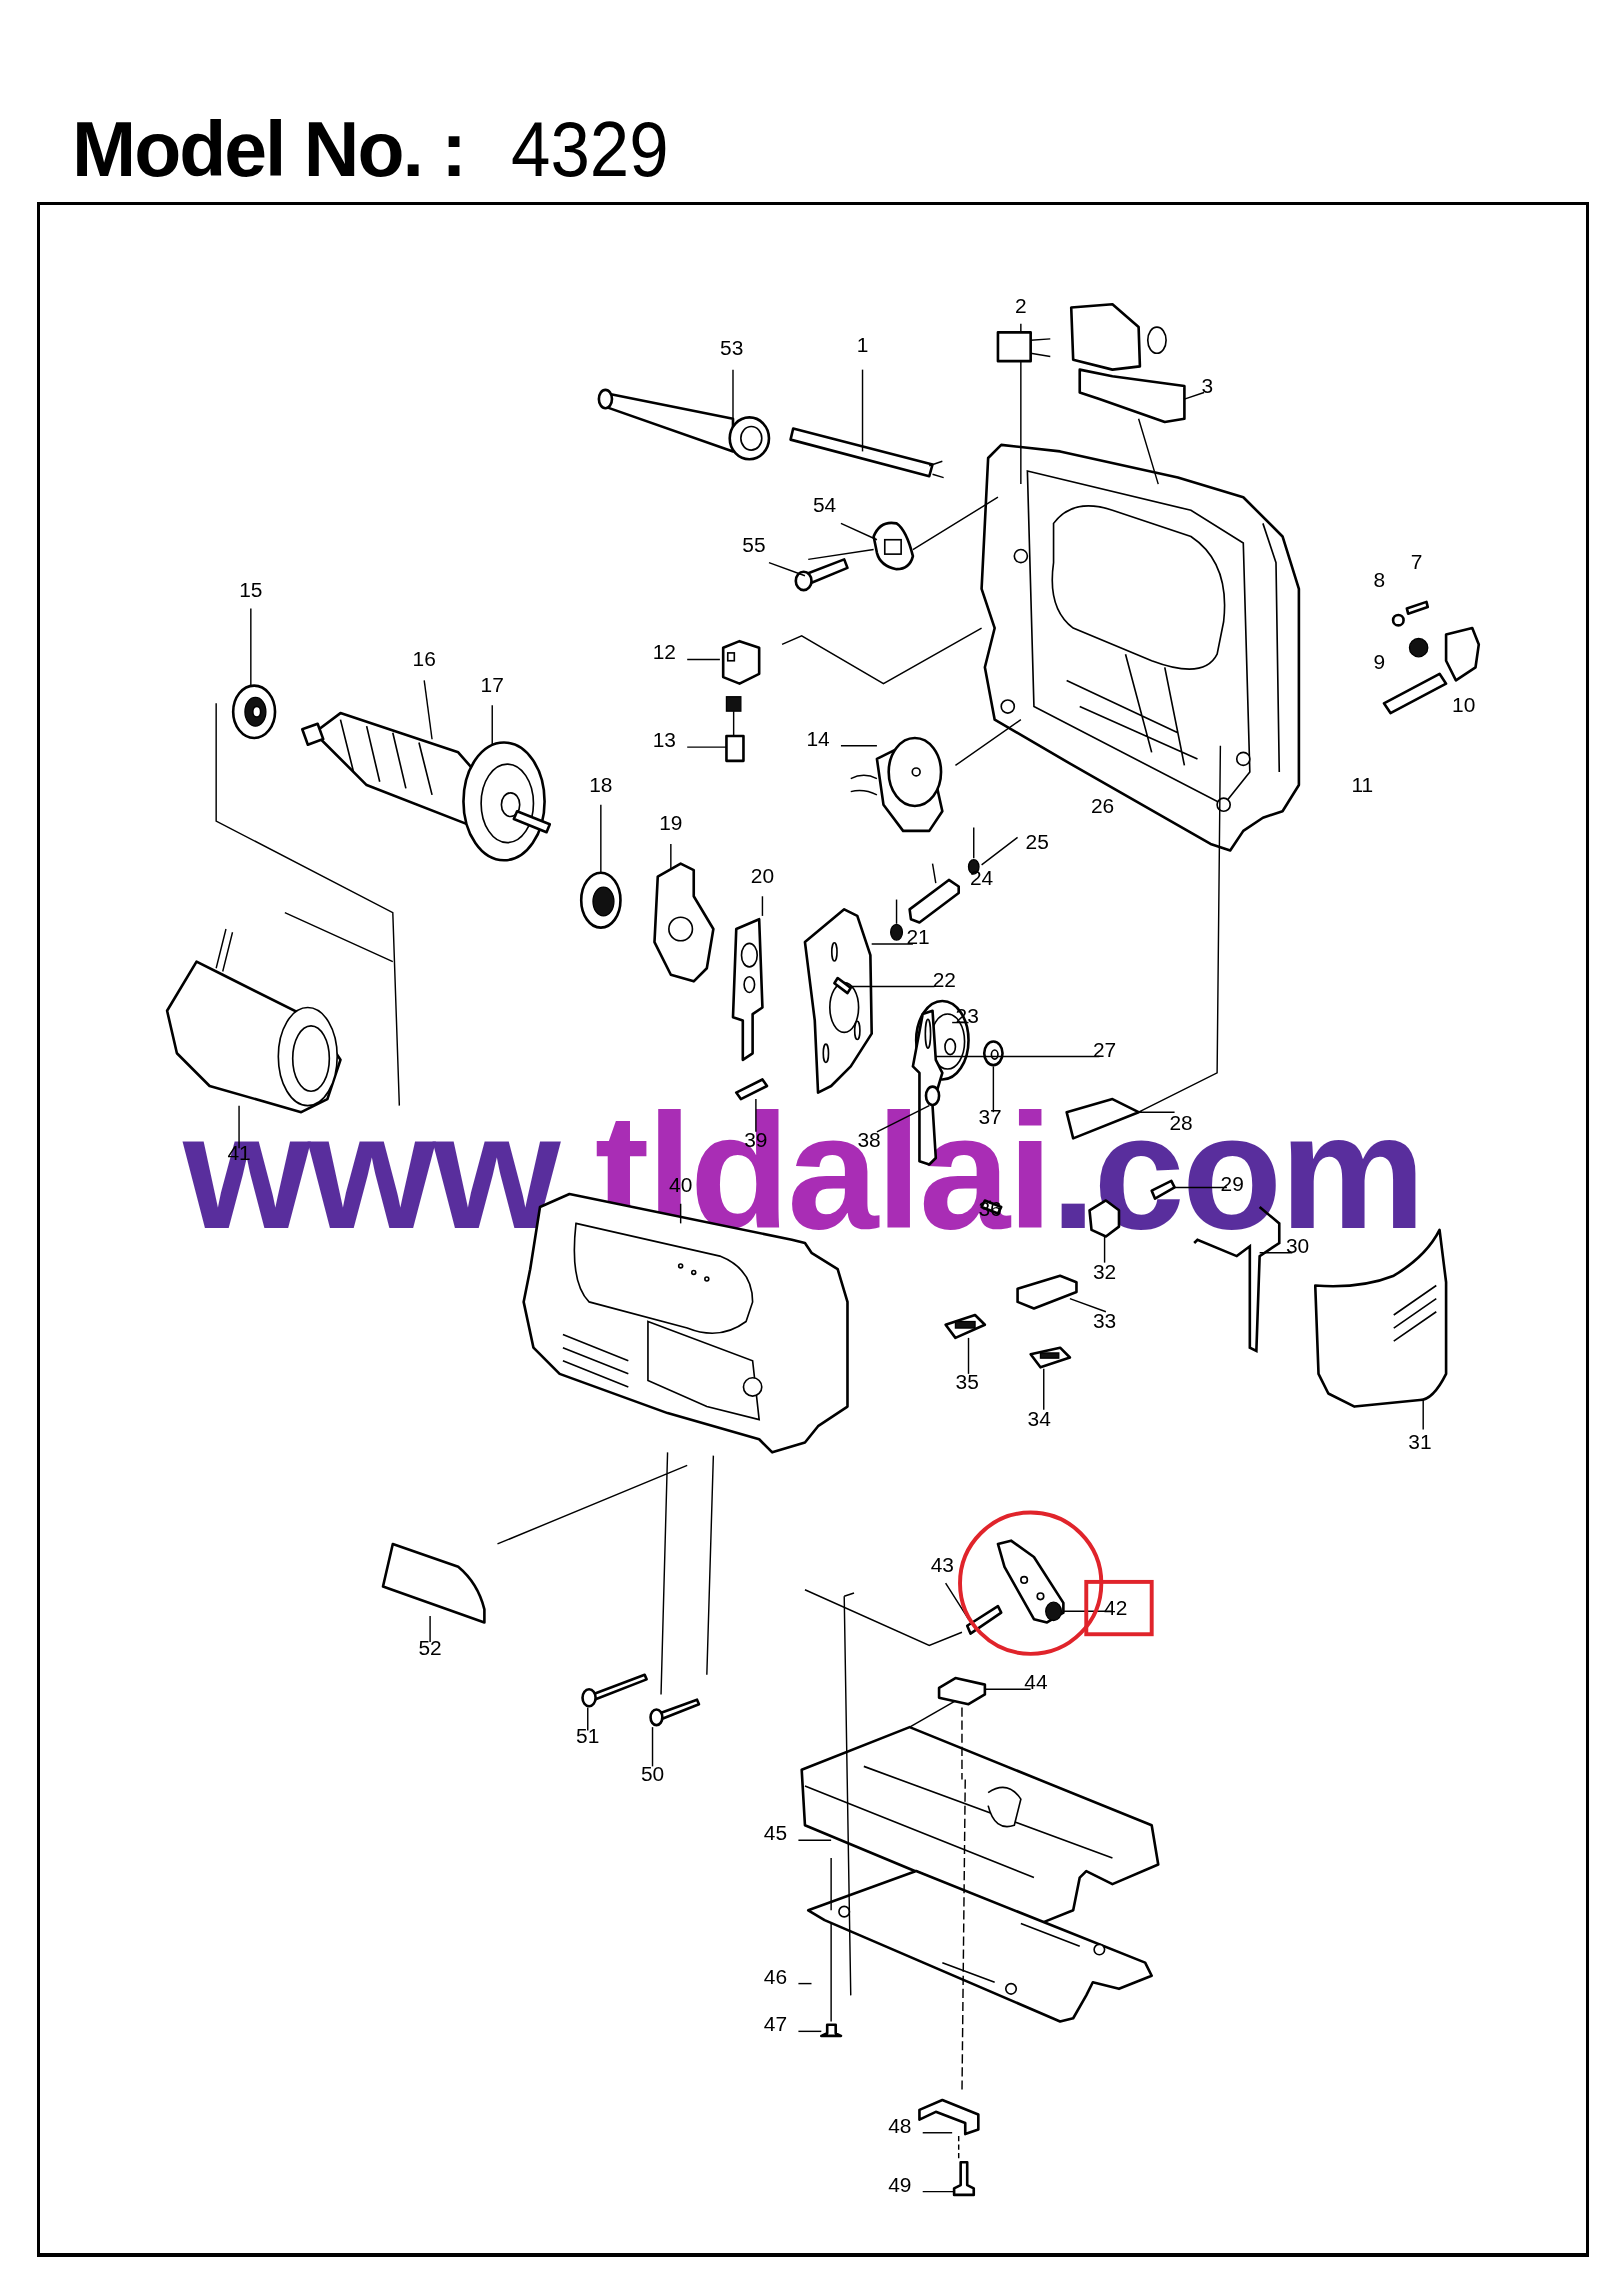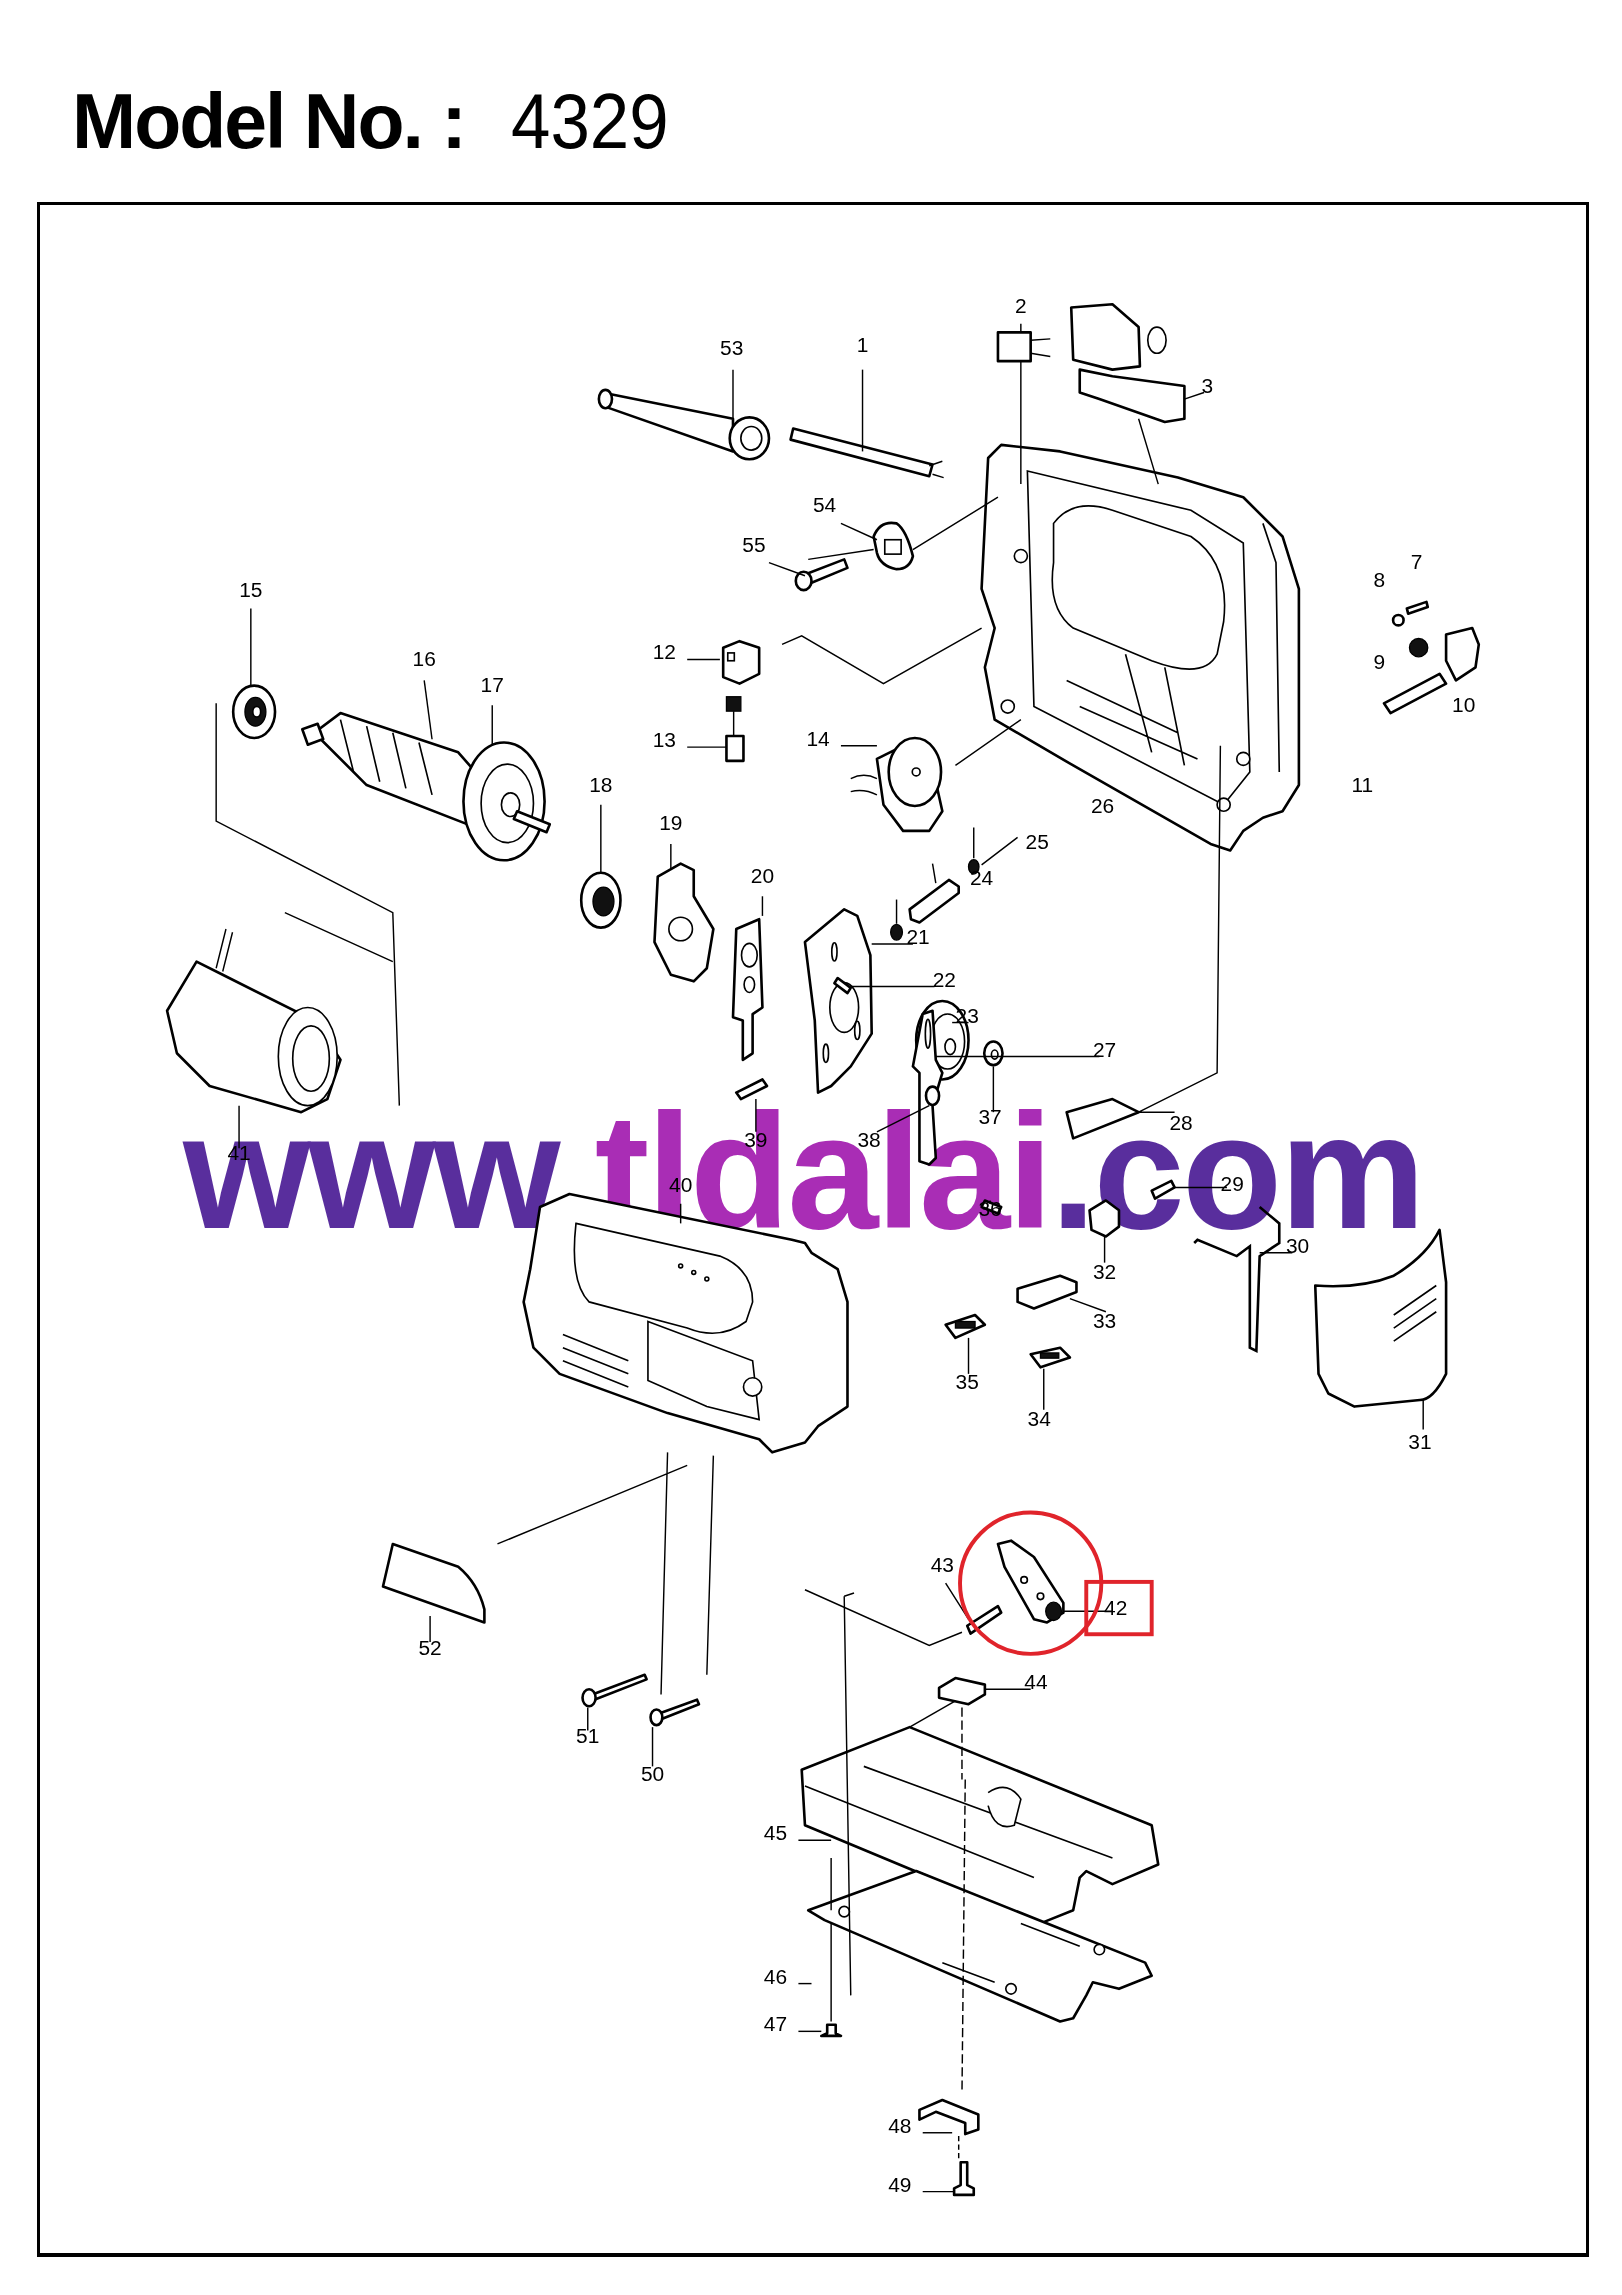--- a/index.html
+++ b/index.html
@@ -1,18 +1,18 @@
 <!DOCTYPE html>
 <html style="font-size:10.5px"><head>
 <meta charset="utf-8">
 <style>
   html, body { margin: 0; padding: 0; background: #ffffff; }
   body { width: 1623px; height: 2295px; position: relative; overflow: hidden; font-family: "Liberation Sans", sans-serif; }
   .title { position: absolute; left: 72px; top: 77px; height: 92px; display: flex; align-items: baseline; color: #000; }
-  .title .label { font-family: "Liberation Sans", sans-serif; font-weight: 700; font-size: 77px; letter-spacing: -2px; }
+  .title .label { font-family: "Liberation Sans", sans-serif; font-weight: 700; font-size: 77px; letter-spacing: -2px; margin-top: 28px; }
   .title .value { font-family: "Liberation Sans", sans-serif; font-weight: 400; font-size: 77px; margin-left: 46px; transform: scaleX(0.92); transform-origin: left; }
   .frame { position: absolute; left: 37px; top: 202px; width: 1546px; height: 2048px; border: 3.3px solid #000; box-sizing: content-box; border-bottom-width: 4.6px; }
   svg.diagram { position: absolute; left: 0; top: 0; width: 1623px; height: 2295px; }
   .callout { font-family: "Liberation Sans", sans-serif; font-size: 32px; fill: #000; }
   .part { fill: #fff; stroke: #000; stroke-width: 4; stroke-linejoin: round; }
   .part-thin { fill: #fff; stroke: #000; stroke-width: 2.5; }
   .lead { stroke: #000; stroke-width: 2.2; fill: none; }
   .dark { fill: #111; stroke: #000; stroke-width: 2; }
   .wm { position: absolute; left: 183px; top: 1090px; font-family: "Liberation Sans", sans-serif; font-weight: 700; font-size: 164px; letter-spacing: -2.6px; line-height: 1; white-space: nowrap; opacity: 0.92; pointer-events: none; }
   .wm .g { color: #4c1d95; }

